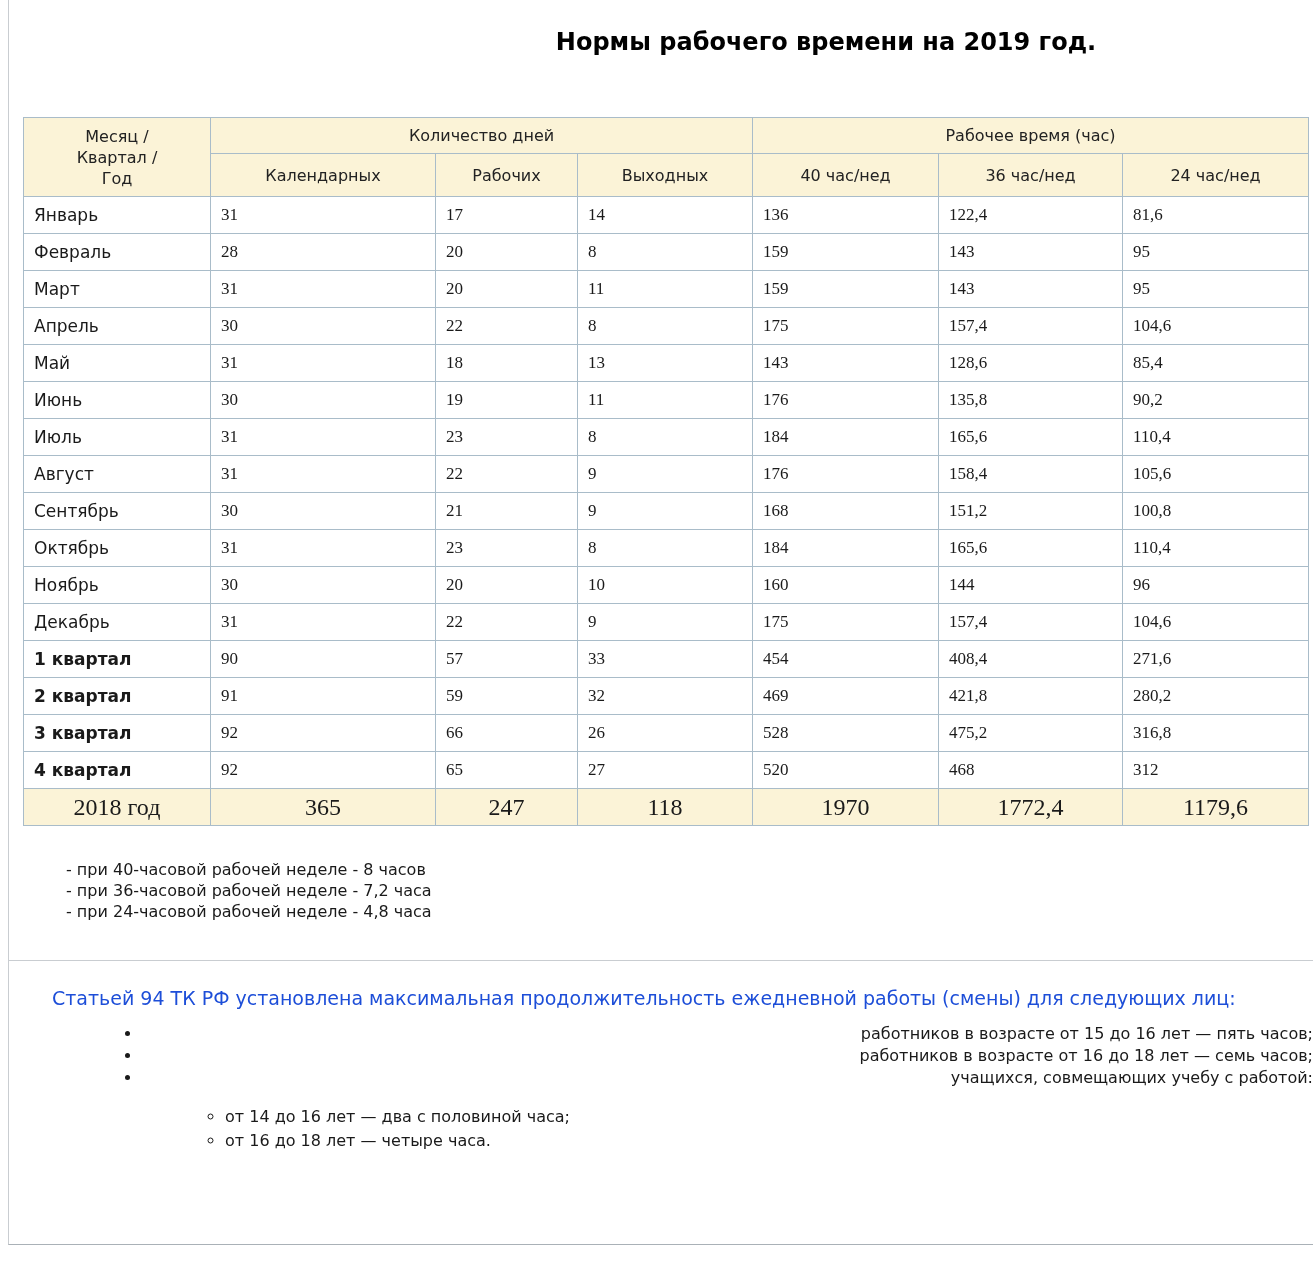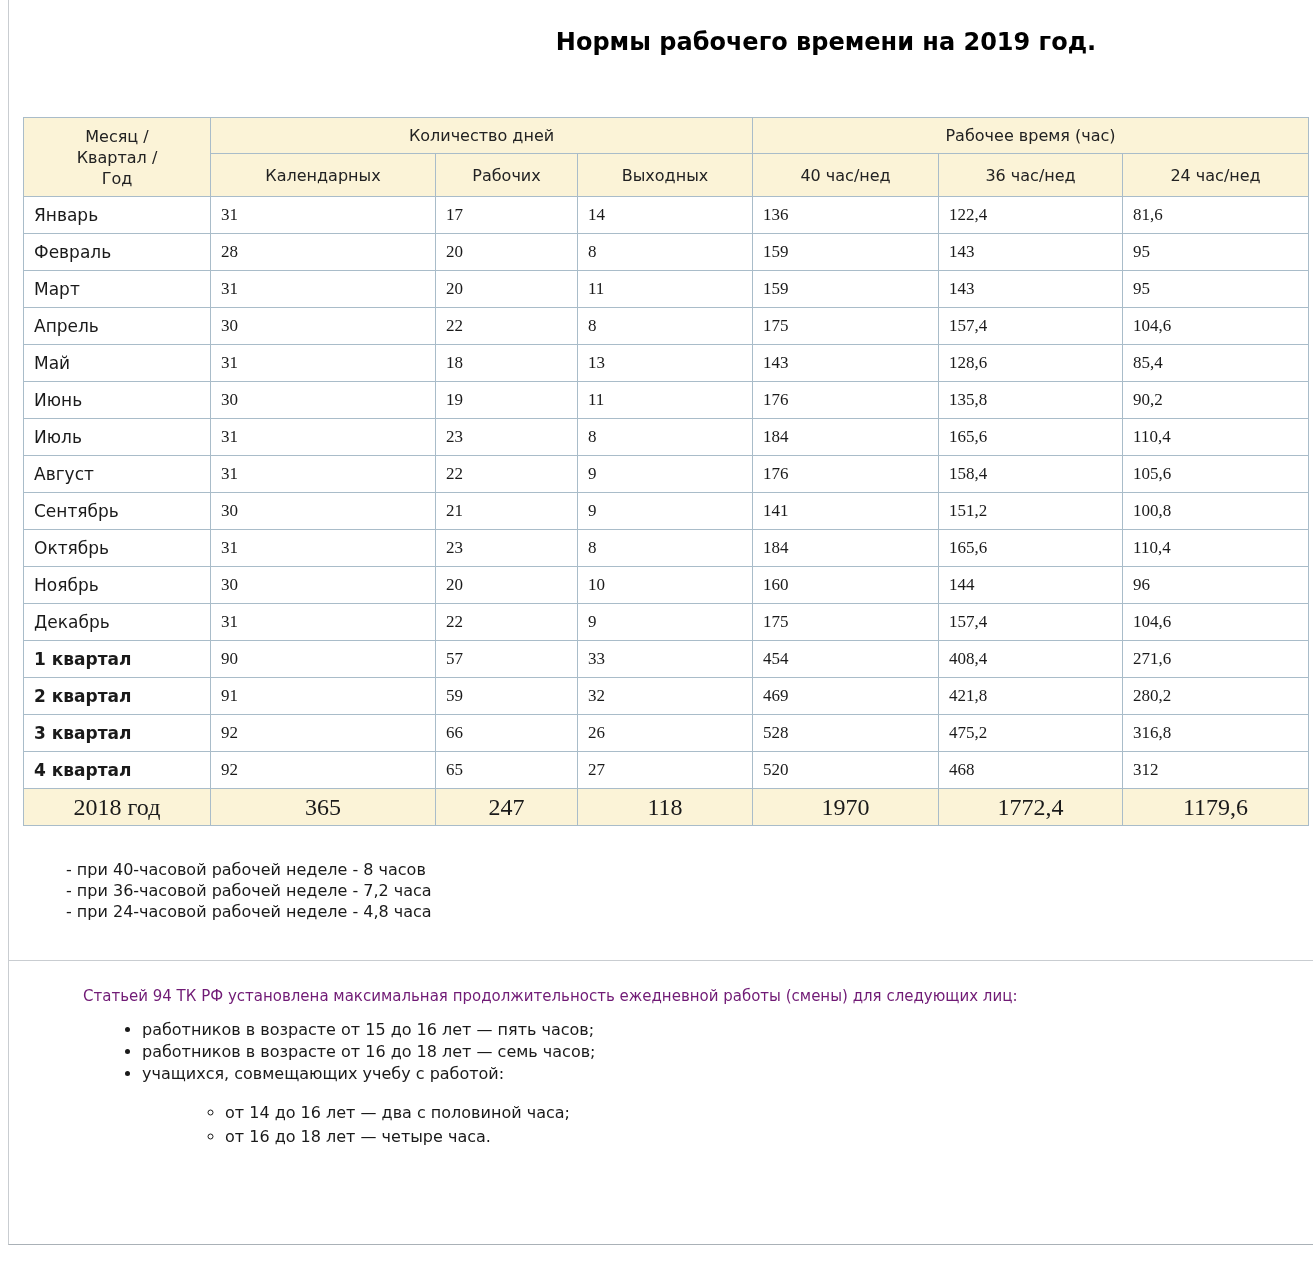--- a/index.html
+++ b/index.html
@@ -87,30 +87,31 @@
     width: 100%;
   }
   .section-heading {
     margin: 36px 0 0 57px;
     font-size: 19px;
     font-weight: bold;
     color: #3787c5;
     font-family: "DejaVu Sans", sans-serif;
   }
   .section-intro {
-    margin: 26px 0 0 74px;
-    font-size: 15px;
-    color: #701a75;
+    margin: 26px 0 0 43px;
+    font-size: 19px;
+    color: #1d4ed8;
   }
   ul.bullets {
     margin: 14px 0 0 115px;
     padding: 0 0 0 18px;
     list-style: disc;
     font-size: 16px;
     line-height: 22px;
+    text-align: right;
   }
   ul.sub-bullets {
     margin: 16px 0 0 198px;
     padding: 0 0 0 18px;
     list-style: circle;
     font-size: 16px;
     line-height: 24px;
   }
 </style>
 </head>
@@ -218,21 +219,21 @@
           <td class="c-num">9</td>
           <td class="c-num">176</td>
           <td class="c-num">158,4</td>
           <td class="c-num">105,6</td>
         </tr>
         <tr>
           <td class="c-label">Сентябрь</td>
           <td class="c-num">30</td>
           <td class="c-num">21</td>
           <td class="c-num">9</td>
-          <td class="c-num">141</td>
+          <td class="c-num">168</td>
           <td class="c-num">151,2</td>
           <td class="c-num">100,8</td>
         </tr>
         <tr>
           <td class="c-label">Октябрь</td>
           <td class="c-num">31</td>
           <td class="c-num">23</td>
           <td class="c-num">8</td>
           <td class="c-num">184</td>
           <td class="c-num">165,6</td>

